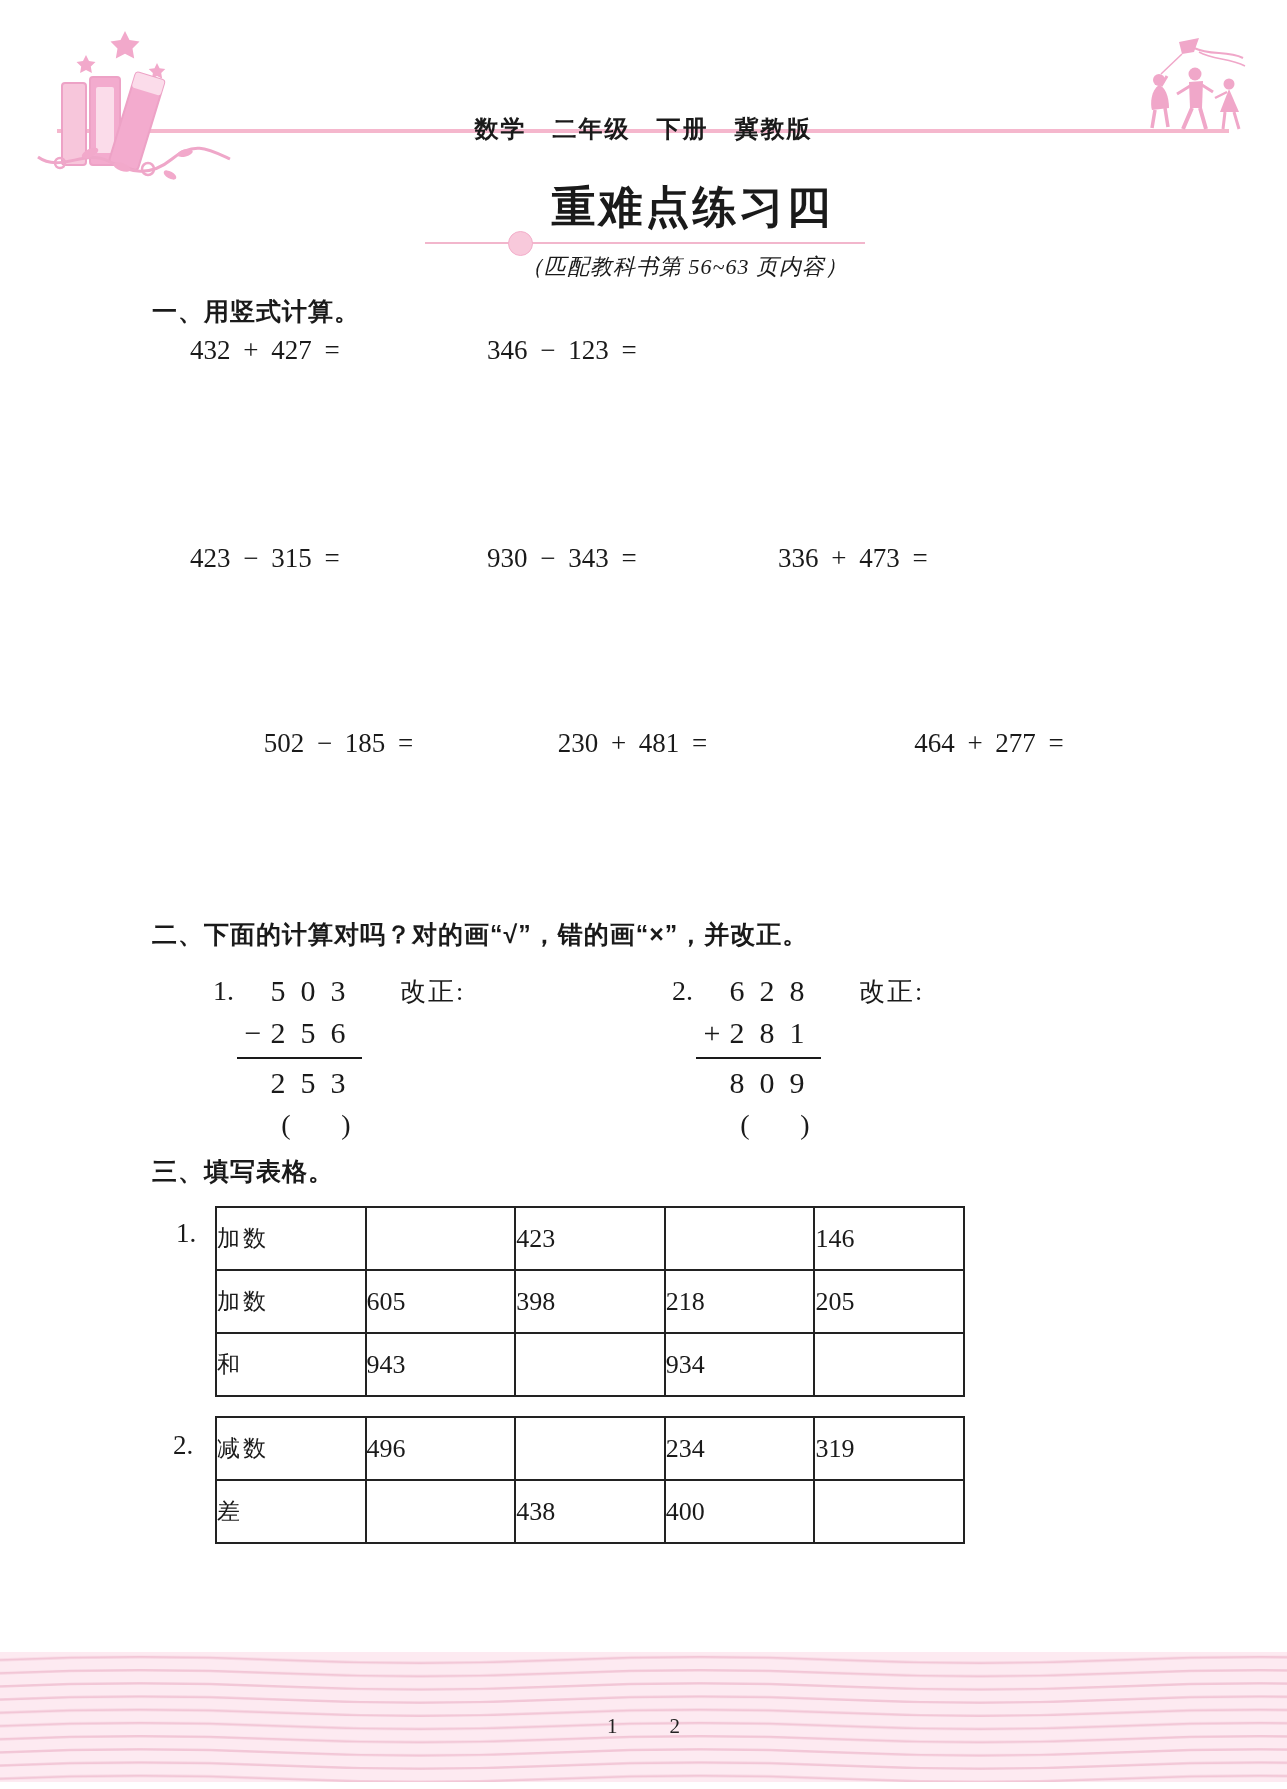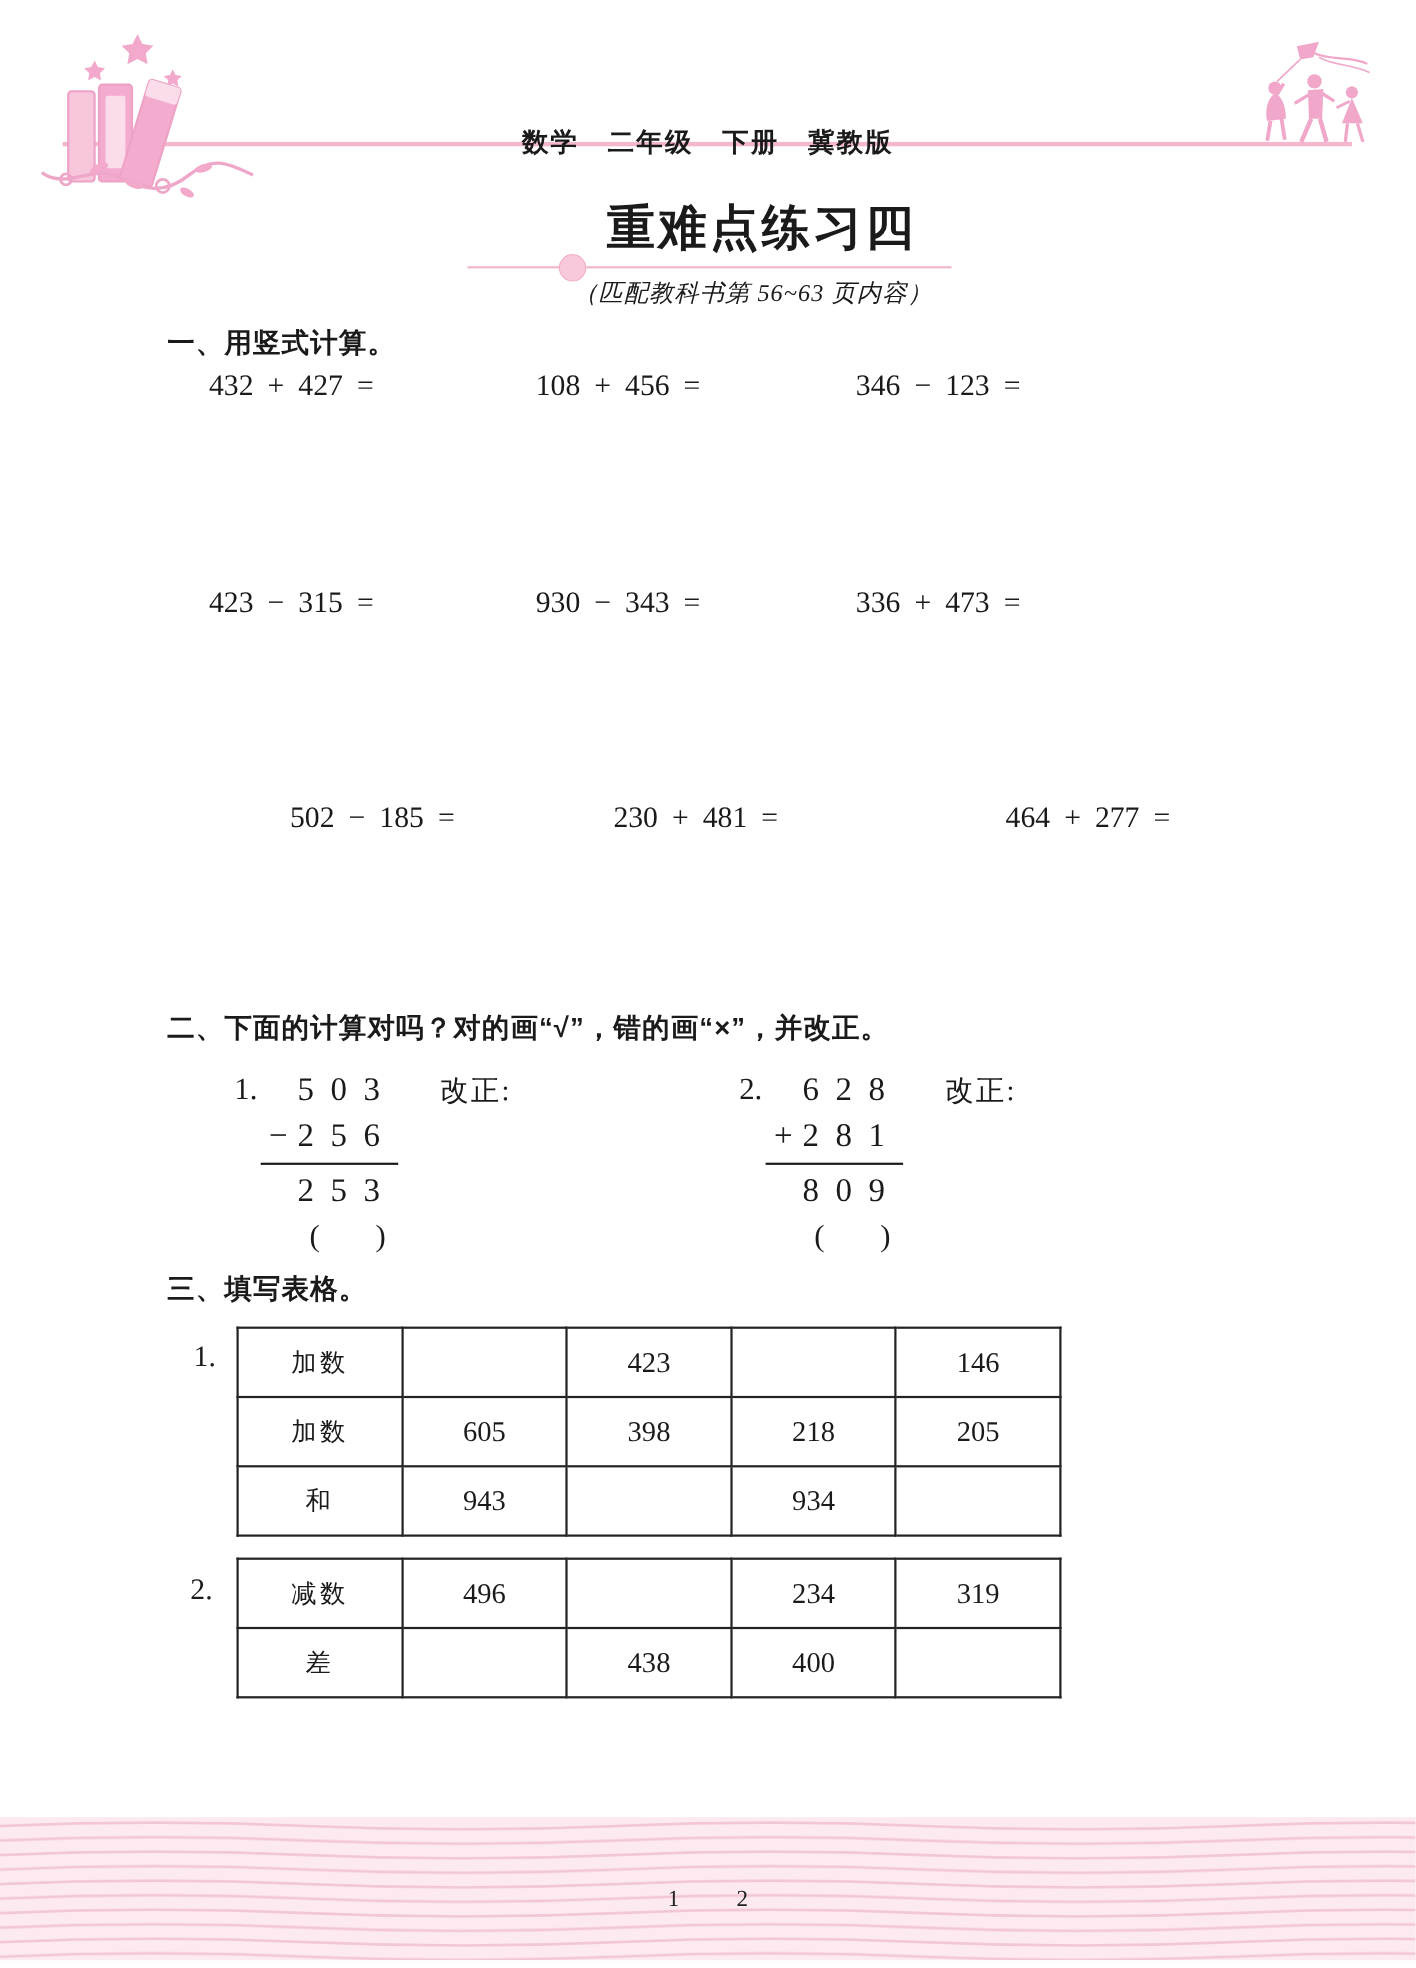--- a/index.html
+++ b/index.html
@@ -59,21 +59,21 @@
   #sec2-h { top:918px; }
   #sec3-h { top:1155px; }
 
   
   .prow {
     position:absolute; left:190px; width:1010px;
     display:flex; font-size:27px; line-height:34px;
     word-spacing:6px; white-space:nowrap;
   }
   #prow-0 { top:333px; }
-  #prow-1 { top:530px;align-items:flex-end; }
+  #prow-1 { top:541px;align-items:flex-end; }
   #prow-2 { top:726px;text-align:center; }
   .pcell-0 { width:297px; }
   .pcell-1 { width:291px; }
   .pcell-2 { flex:1; }
 
   
   .vcalc { position:absolute; top:970px; font-size:30px; }
   #vcalc-1 { left:213px; }
   #vcalc-2 { left:672px; }
   .vc-row { display:flex; height:42px; align-items:center; }
@@ -93,21 +93,21 @@
   #tnum-2 { left:173px; top:1430px; }
   table.wtable {
     position:absolute; left:215px; width:750px;
     border-collapse:collapse; table-layout:fixed;
     border:2.5px solid #222;
   }
   #table-1 { top:1206px; }
   #table-2 { top:1416px; }
   table.wtable td {
     border:2px solid #222; height:63px;
-    text-align:center; vertical-align:middle;
+    text-align:left; vertical-align:middle;
     font-size:26px;
   }
   table.wtable td.lbl { font-size:23px; letter-spacing:3px; }
 
   
   .footer-band {
     position:absolute; left:0; top:1652px;
     width:1287px; height:130px; background:#fdeaf1; overflow:hidden;
   }
   .pagenums {
@@ -172,21 +172,20 @@
 
 <h1 class="page-title">重难点练习四</h1>
 <div class="title-line"></div>
 <div class="title-dot"></div>
 <div class="subtitle">（匹配教科书第 56~63 页内容）</div>
 
 <div class="sec-heading" id="sec1-h">一、用竖式计算。</div>
 
 <div class="prow" id="prow-0">
   <span class="pcell-0">432 + 427 =</span>
-  <span class="pcell-1">108 + 456 =</span>
   <span class="pcell-2">346 − 123 =</span>
 </div>
 <div class="prow" id="prow-1">
   <span class="pcell-0">423 − 315 =</span>
   <span class="pcell-1">930 − 343 =</span>
   <span class="pcell-2">336 + 473 =</span>
 </div>
 <div class="prow" id="prow-2">
   <span class="pcell-0">502 − 185 =</span>
   <span class="pcell-1">230 + 481 =</span>

